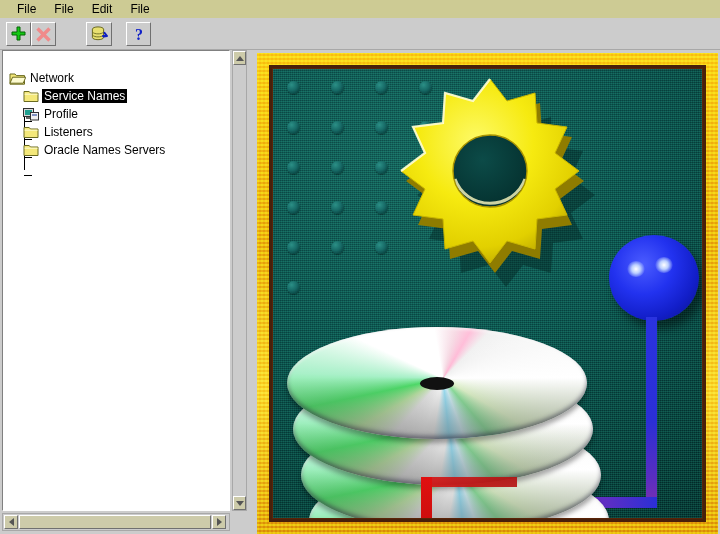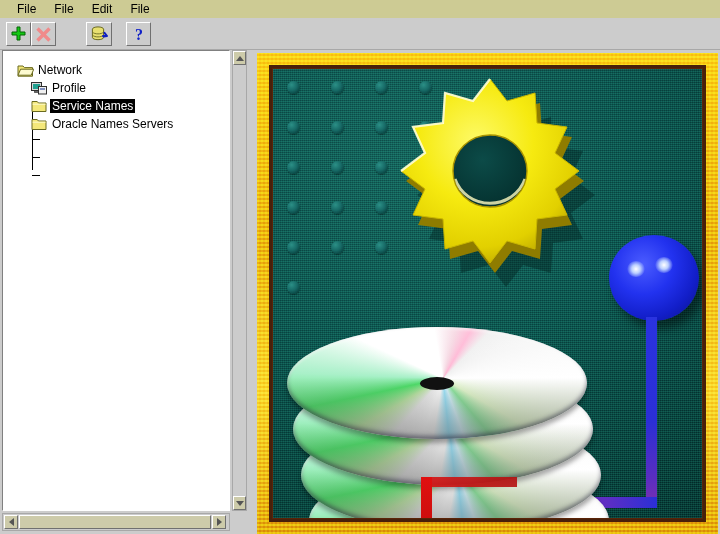--- a/index.html
+++ b/index.html
@@ -85,22 +85,21 @@
     background: #ffffff;
     border-top: 1px solid #808080;
     border-left: 1px solid #808080;
     border-right: 1px solid #ffffff;
     border-bottom: 1px solid #ffffff;
     box-sizing: border-box;
     overflow: hidden;
   }
   .tree {
     position: relative;
-    padding: 10px 0 0 6px;
-    margin-left: 8px;
+    padding: 18px 0 0 6px;
   }
   .trow {
     position: relative;
     height: 18px;
     display: flex; align-items: center;
     white-space: nowrap;
     cursor: default;
   }
   .trow .lbl {
     font-size: 12px;
@@ -414,45 +413,55 @@
           <div class="trow">
             <span class="ticon">
               <svg width="17" height="15" viewBox="0 0 17 15">
                 <path d="M1 3 h5 l1.4 1.6 h8.1 v8.6 h-14.5 z" fill="#f4e87a" stroke="#6a6a20" stroke-width="1"></path>
                 <path d="M1 12.2 l2.6 -6 h13.2 l-2.6 6 z" fill="#fdfbd0" stroke="#6a6a20" stroke-width="1"></path>
               </svg>
             </span>
             <span class="lbl">Network</span>
           </div>
 
+          <div class="trow sel">
+            <span class="indent"></span>
+            <span class="ticon">
+              <svg width="17" height="15" viewBox="0 0 17 15">
+                <path d="M1 2.5 h5.2 l1.3 1.5 h7.5 v8.5 h-14 z" fill="#f4e87a" stroke="#6a6a20" stroke-width="1"></path>
+                <path d="M1.6 5.2 h13" stroke="#fdfbd0" stroke-width="1" fill="none"></path>
+              </svg>
+            </span>
+            <span class="lbl">Service Names</span>
+          </div>
+
           <div class="trow">
             <span class="indent"></span>
             <span class="ticon">
               <svg width="17" height="15" viewBox="0 0 17 15">
                 <rect x="0.5" y="1.5" width="10" height="8" fill="#d8d8d8" stroke="#303030" stroke-width="1"></rect>
                 <rect x="2" y="3" width="7" height="5" fill="#20a090"></rect>
                 <rect x="3.5" y="10" width="4" height="1.6" fill="#808080" stroke="#303030" stroke-width=".6"></rect>
                 <rect x="7.5" y="5.5" width="8" height="7.5" fill="#f0f0f0" stroke="#303030" stroke-width="1"></rect>
                 <rect x="9" y="7" width="5" height="2" fill="#8090c0"></rect>
               </svg>
             </span>
             <span class="lbl">Profile</span>
           </div>
 
-          <div class="trow sel">
+          <div class="trow">
             <span class="indent"></span>
             <span class="ticon">
               <svg width="17" height="15" viewBox="0 0 17 15">
                 <path d="M1 2.5 h5.2 l1.3 1.5 h7.5 v8.5 h-14 z" fill="#f4e87a" stroke="#6a6a20" stroke-width="1"></path>
                 <path d="M1.6 5.2 h13" stroke="#fdfbd0" stroke-width="1" fill="none"></path>
               </svg>
             </span>
-            <span class="lbl">Service Names</span>
-          </div>
-
+            <span class="lbl">Listeners</span>
+          </div>
 
           <div class="trow">
             <span class="indent"></span>
             <span class="ticon">
               <svg width="17" height="15" viewBox="0 0 17 15">
                 <path d="M1 2.5 h5.2 l1.3 1.5 h7.5 v8.5 h-14 z" fill="#f4e87a" stroke="#6a6a20" stroke-width="1"></path>
                 <path d="M1.6 5.2 h13" stroke="#fdfbd0" stroke-width="1" fill="none"></path>
               </svg>
             </span>
             <span class="lbl">Oracle Names Servers</span>

